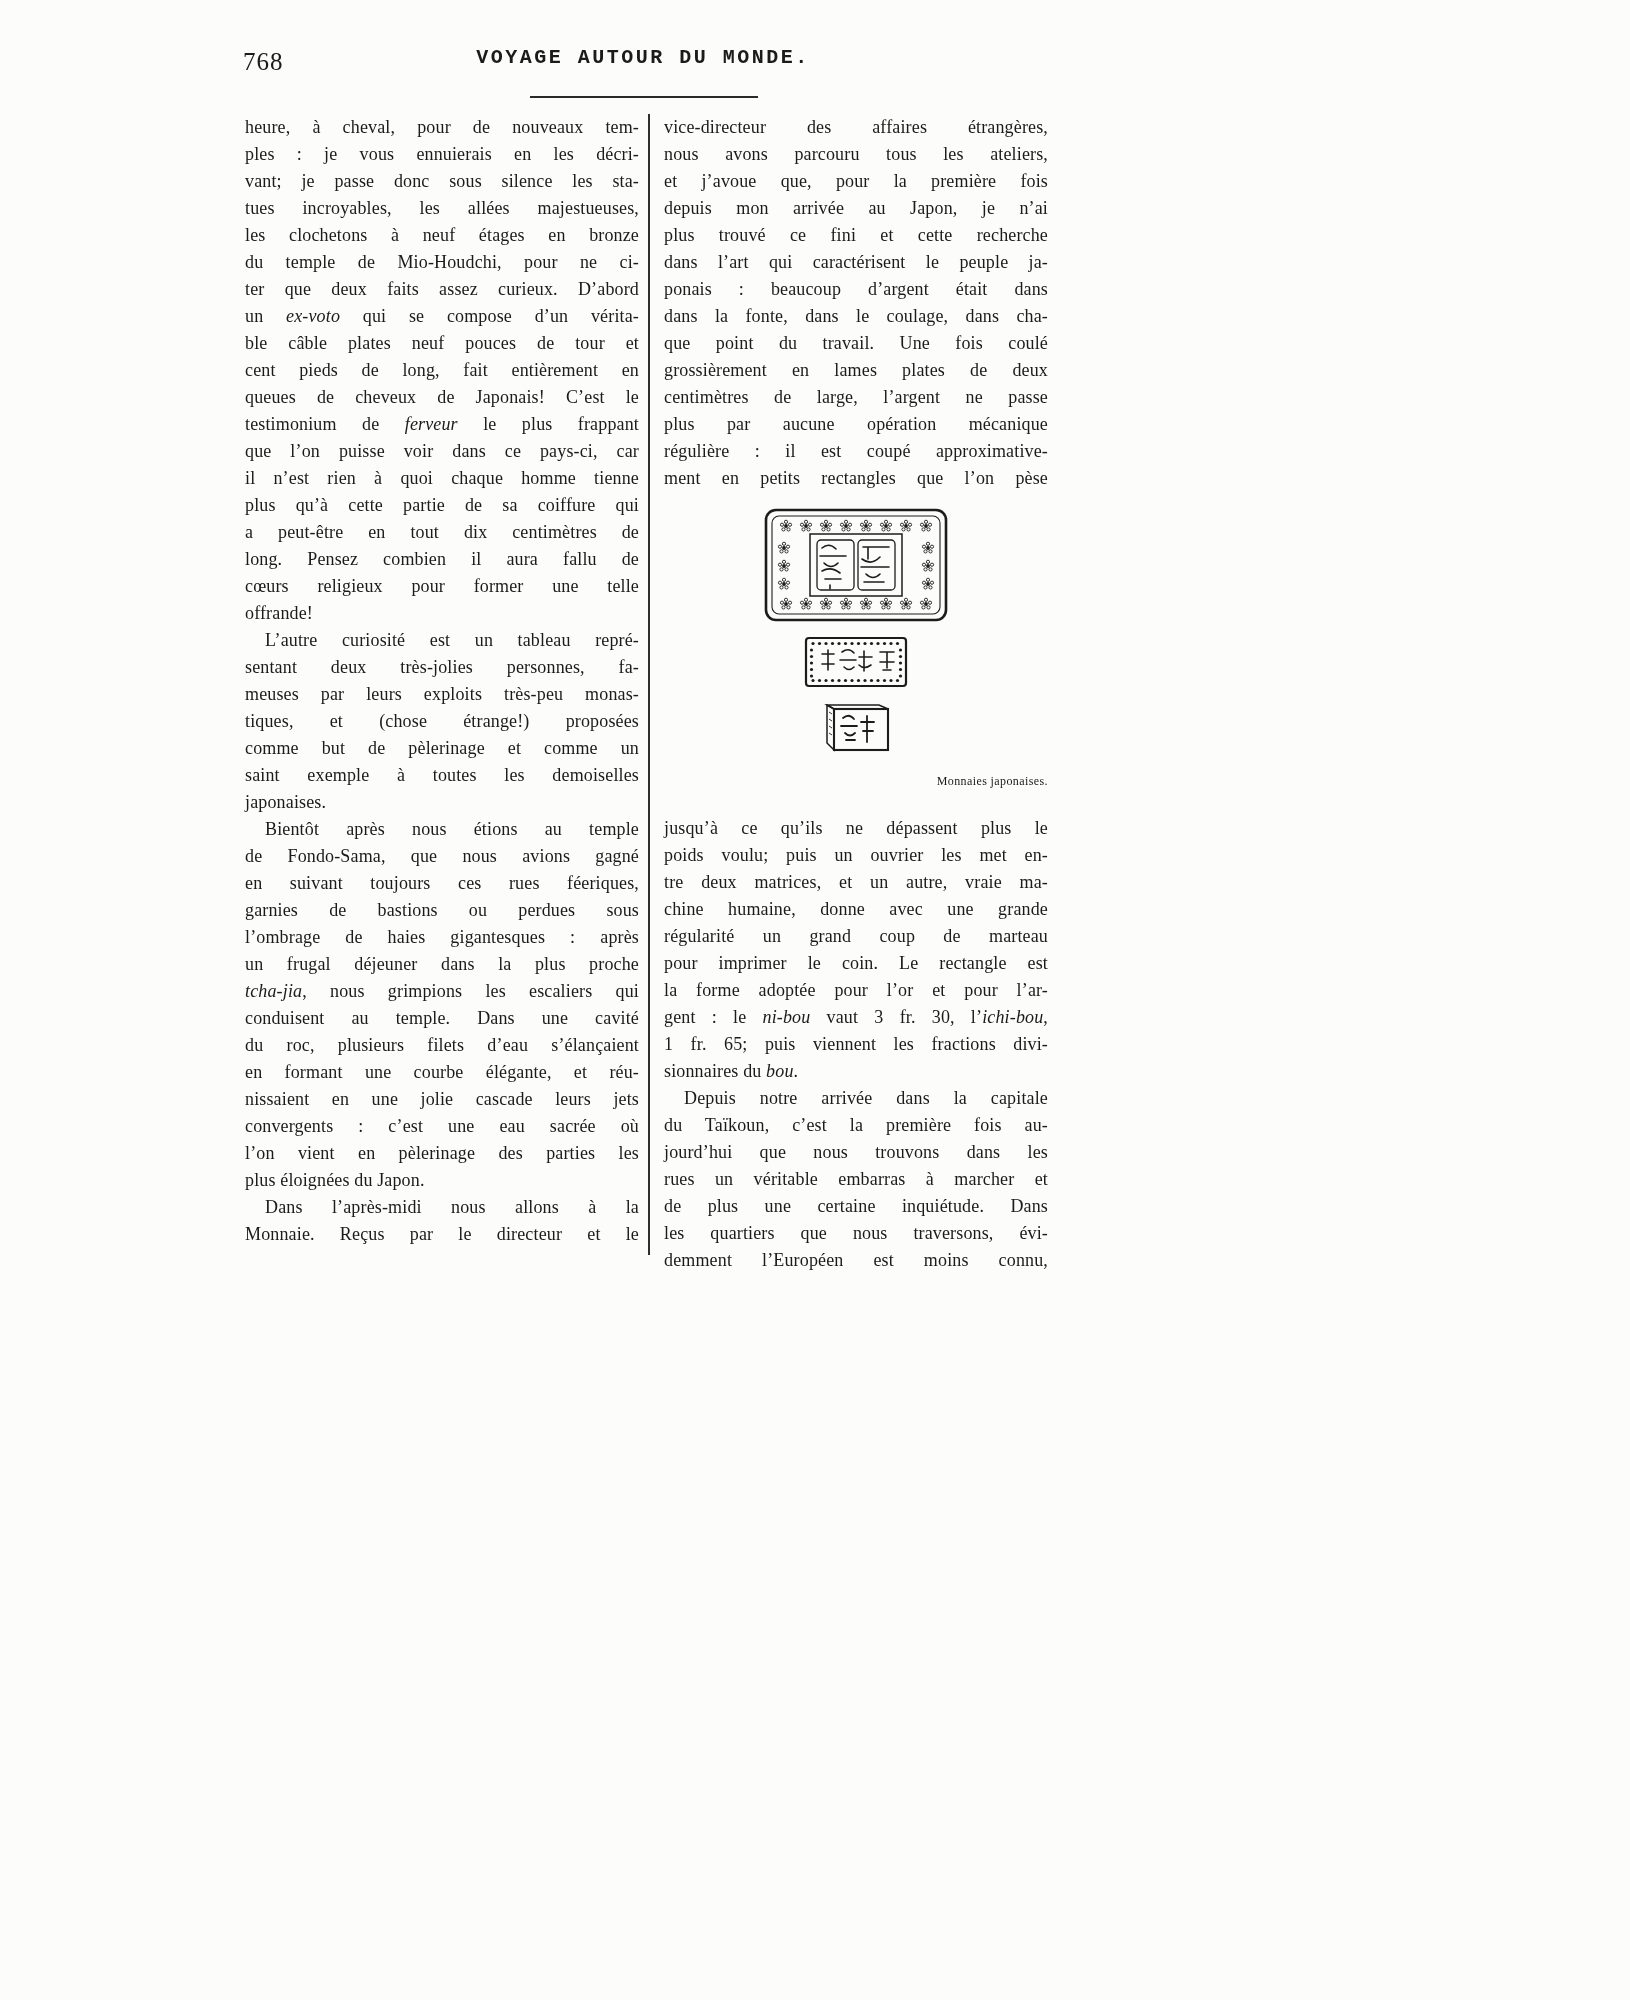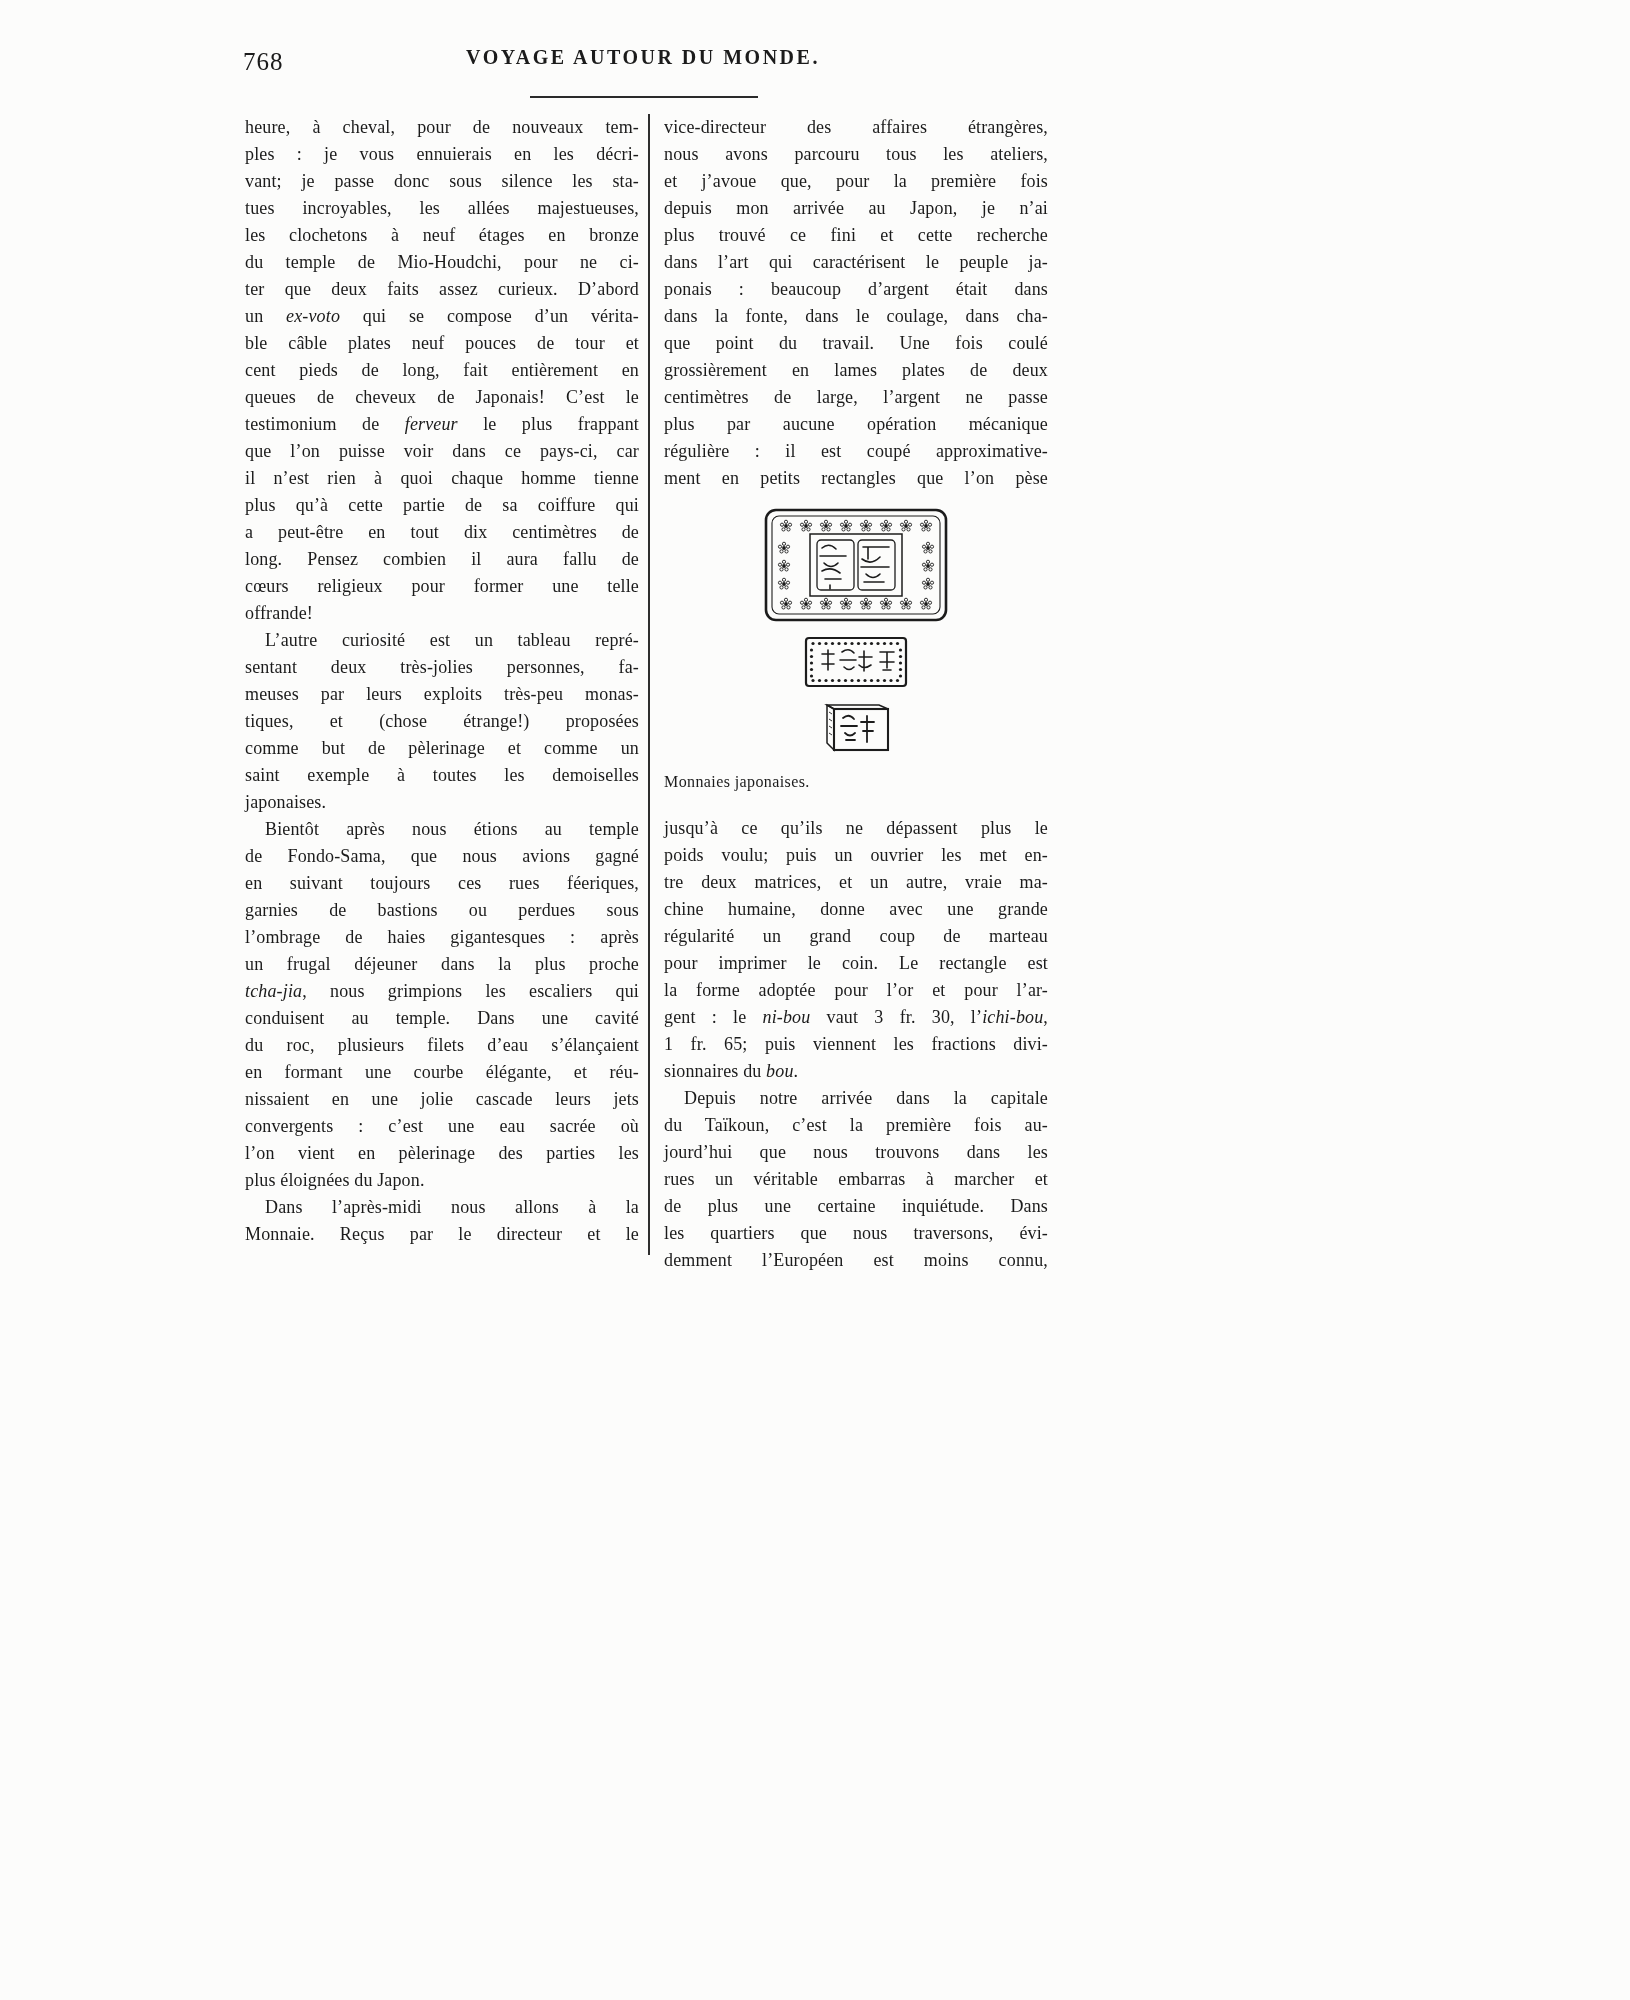--- a/index.html
+++ b/index.html
@@ -4,36 +4,36 @@
 <style>
   :root { --ink:#1b1b1b; --paper:#fcfcfb; }
   html,body{margin:0;padding:0;}
   body{
     width:1630px;height:2000px;position:relative;overflow:hidden;
     background:var(--paper);color:var(--ink);
     font-family:"Liberation Serif","DejaVu Serif",serif;
   }
   .page-number{position:absolute;left:243px;top:48px;font-size:25px;letter-spacing:1px;}
   .running-title{position:absolute;left:237px;top:46px;width:812px;text-align:center;
-    font-size:20px;font-weight:700;letter-spacing:2.5px;}
+    font-size:20px;font-weight:700;letter-spacing:2.5px;font-family:Liberation Mono, monospace;}
   .header-rule{position:absolute;left:530px;top:96px;width:228px;height:2px;background:#2a2a2a;}
   .col{position:absolute;top:114px;font-size:18px;line-height:27px;}
   .col-left{left:245px;width:394px;}
   .col-right{left:664px;width:384px;}
   .divider{position:absolute;left:648px;top:114px;width:2px;height:1141px;background:#2e2e2e;}
   .line{text-align:justify;text-align-last:justify;letter-spacing:0.15px;}
   .line.end{text-align-last:left;}
   .line.ind{text-indent:20px;}
   i{}
   .figure{margin-top:16px;text-align:center;}
   .coin{display:block;margin:0 auto;}
   .coin1{margin-bottom:14px;}
   .coin2{margin-bottom:12px;}
   .coin3{margin-bottom:0;}
-  .caption{margin-top:14px;margin-bottom:20px;text-align:left;font-size:16px;letter-spacing:0.4px;}
+  .caption{margin-top:14px;margin-bottom:20px;text-align:right;font-size:12px;letter-spacing:0.4px;}
 </style>
 </head>
 <body>
 
 <div class="page-number">768</div>
 <div class="running-title">VOYAGE AUTOUR DU MONDE.</div>
 <div class="header-rule"></div>
 
 <div id="leftcol" class="col col-left">
     <div class="line"><span>heure, à cheval, pour de nouveaux tem-</span></div>

